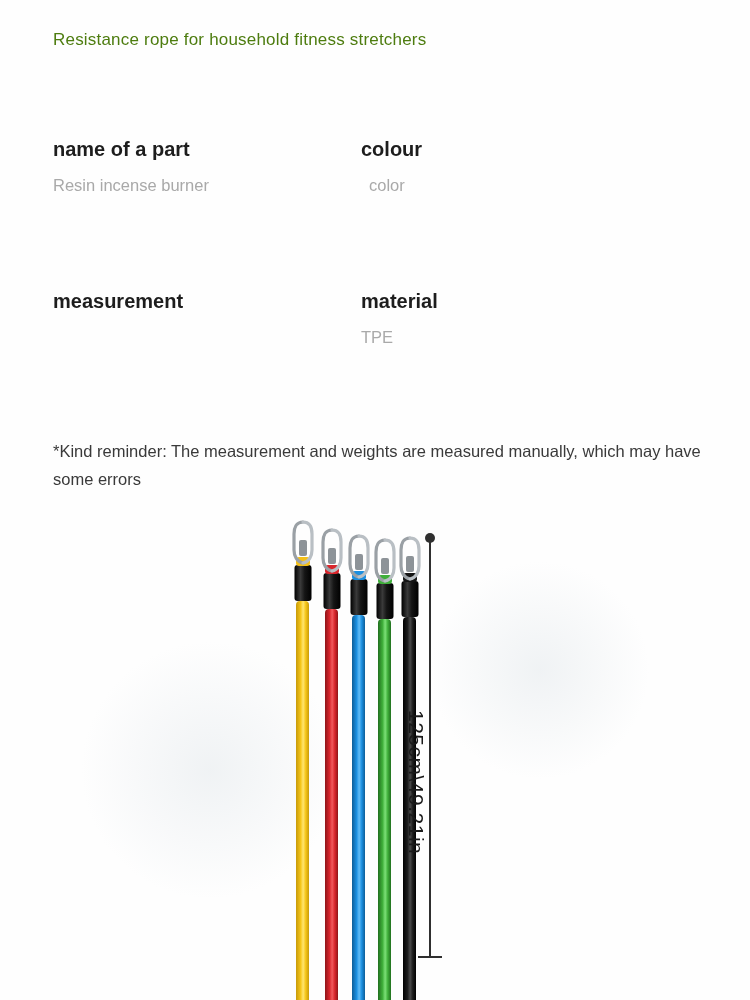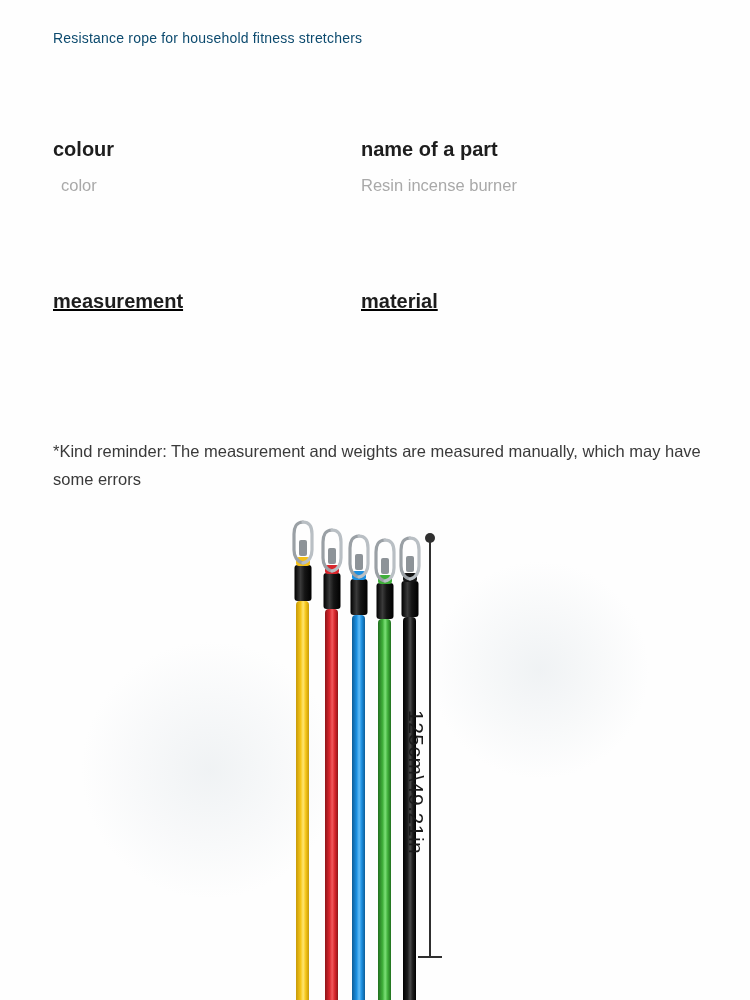--- a/index.html
+++ b/index.html
@@ -20,38 +20,38 @@
     position: relative;
     width: 750px;
     height: 1000px;
     background: #fefefe;
   }
 
   .header-line {
     position: absolute;
     left: 53px;
     top: 30px;
-    font-size: 14px;
-    color: #0c4a6e;
+    font-size: 17px;
+    color: #4d7c0f;
     letter-spacing: 0.2px;
     font-weight: 400;
   }
 
   .spec-grid {
     position: absolute;
     left: 53px;
     top: 136px;
     width: 620px;
   }
 
   .spec-row {
     display: flex;
     margin-bottom: 92px;
   }
-  .spec-row:last-child { margin-bottom: 8px; text-decoration: underline; }
+  .spec-row:last-child { margin-bottom: 8px; }
 
   .spec-cell {
     width: 308px;
   }
 
   .spec-label {
     font-size: 20px;
     font-weight: 700;
     color: #1d1d1d;
     line-height: 26px;
@@ -185,35 +185,36 @@
 
   <div class="blob" style="left:430px; top:560px; width:220px; height:220px;"></div>
   <div class="blob" style="left:80px; top:640px; width:260px; height:260px;"></div>
 
   <div class="header-line">Resistance rope for household fitness stretchers</div>
 
   <div class="spec-grid">
 
     <div class="spec-row">
       <div class="spec-cell">
+        <div class="spec-label">name of a part</div>
+        <div class="spec-value">Resin incense burner</div>
+      </div>
+      <div class="spec-cell">
         <div class="spec-label">colour</div>
         <div class="spec-value indent">color</div>
       </div>
-      <div class="spec-cell">
-        <div class="spec-label">name of a part</div>
-        <div class="spec-value">Resin incense burner</div>
-      </div>
     </div>
 
     <div class="spec-row">
       <div class="spec-cell">
         <div class="spec-label">measurement</div>
       </div>
       <div class="spec-cell">
         <div class="spec-label">material</div>
+        <div class="spec-value">TPE</div>
       </div>
     </div>
 
   </div>
 
   <div class="reminder">*Kind reminder: The measurement and weights are measured manually, which may have some errors</div>
 
   <div class="figure">
 
     <div class="band" style="left:296px; width:13px; height:485px;">

